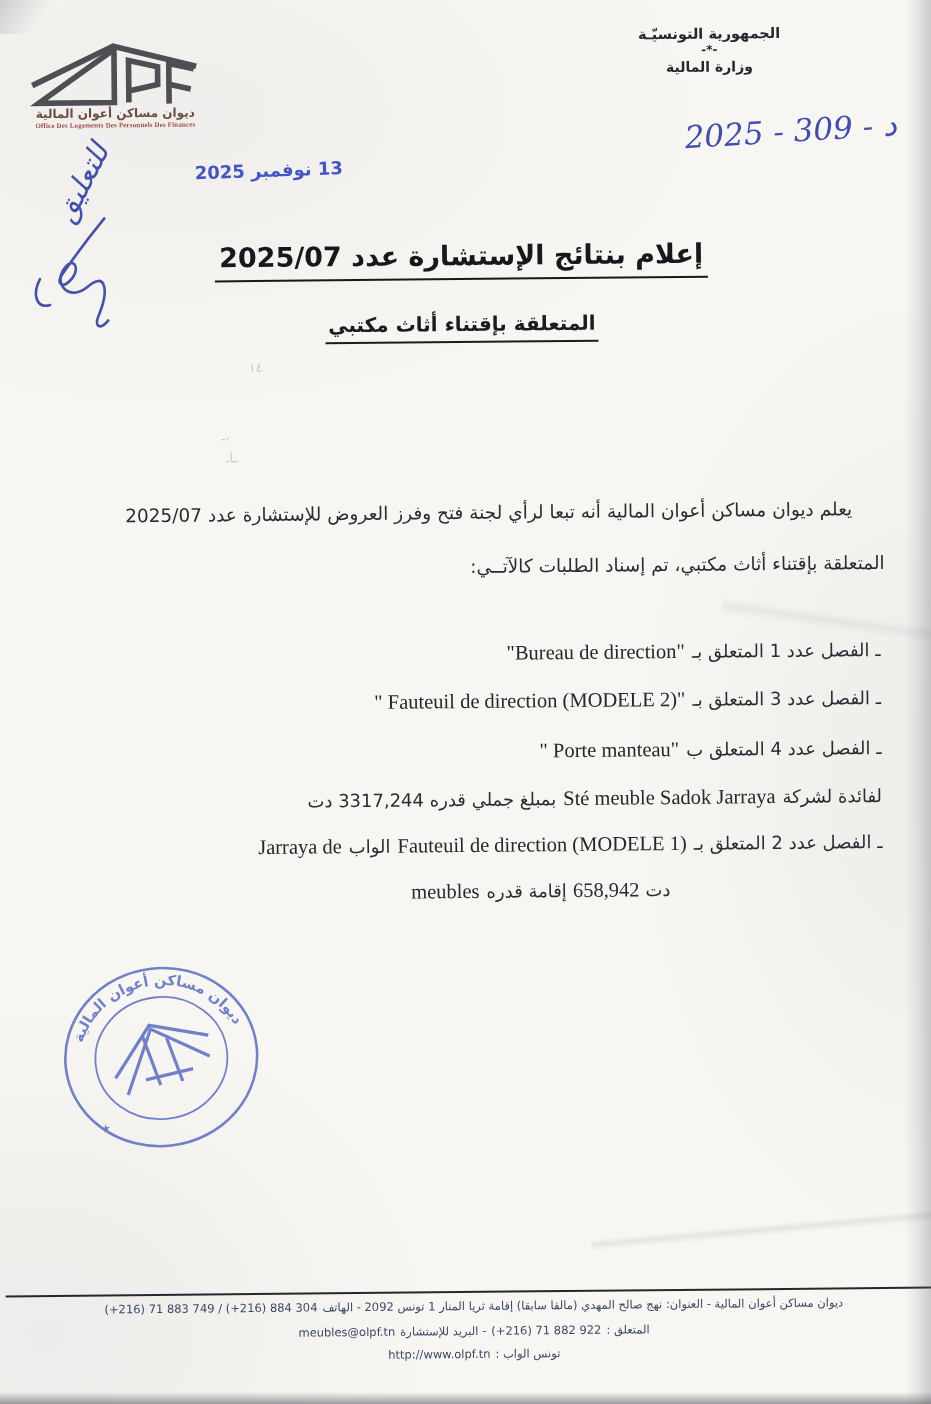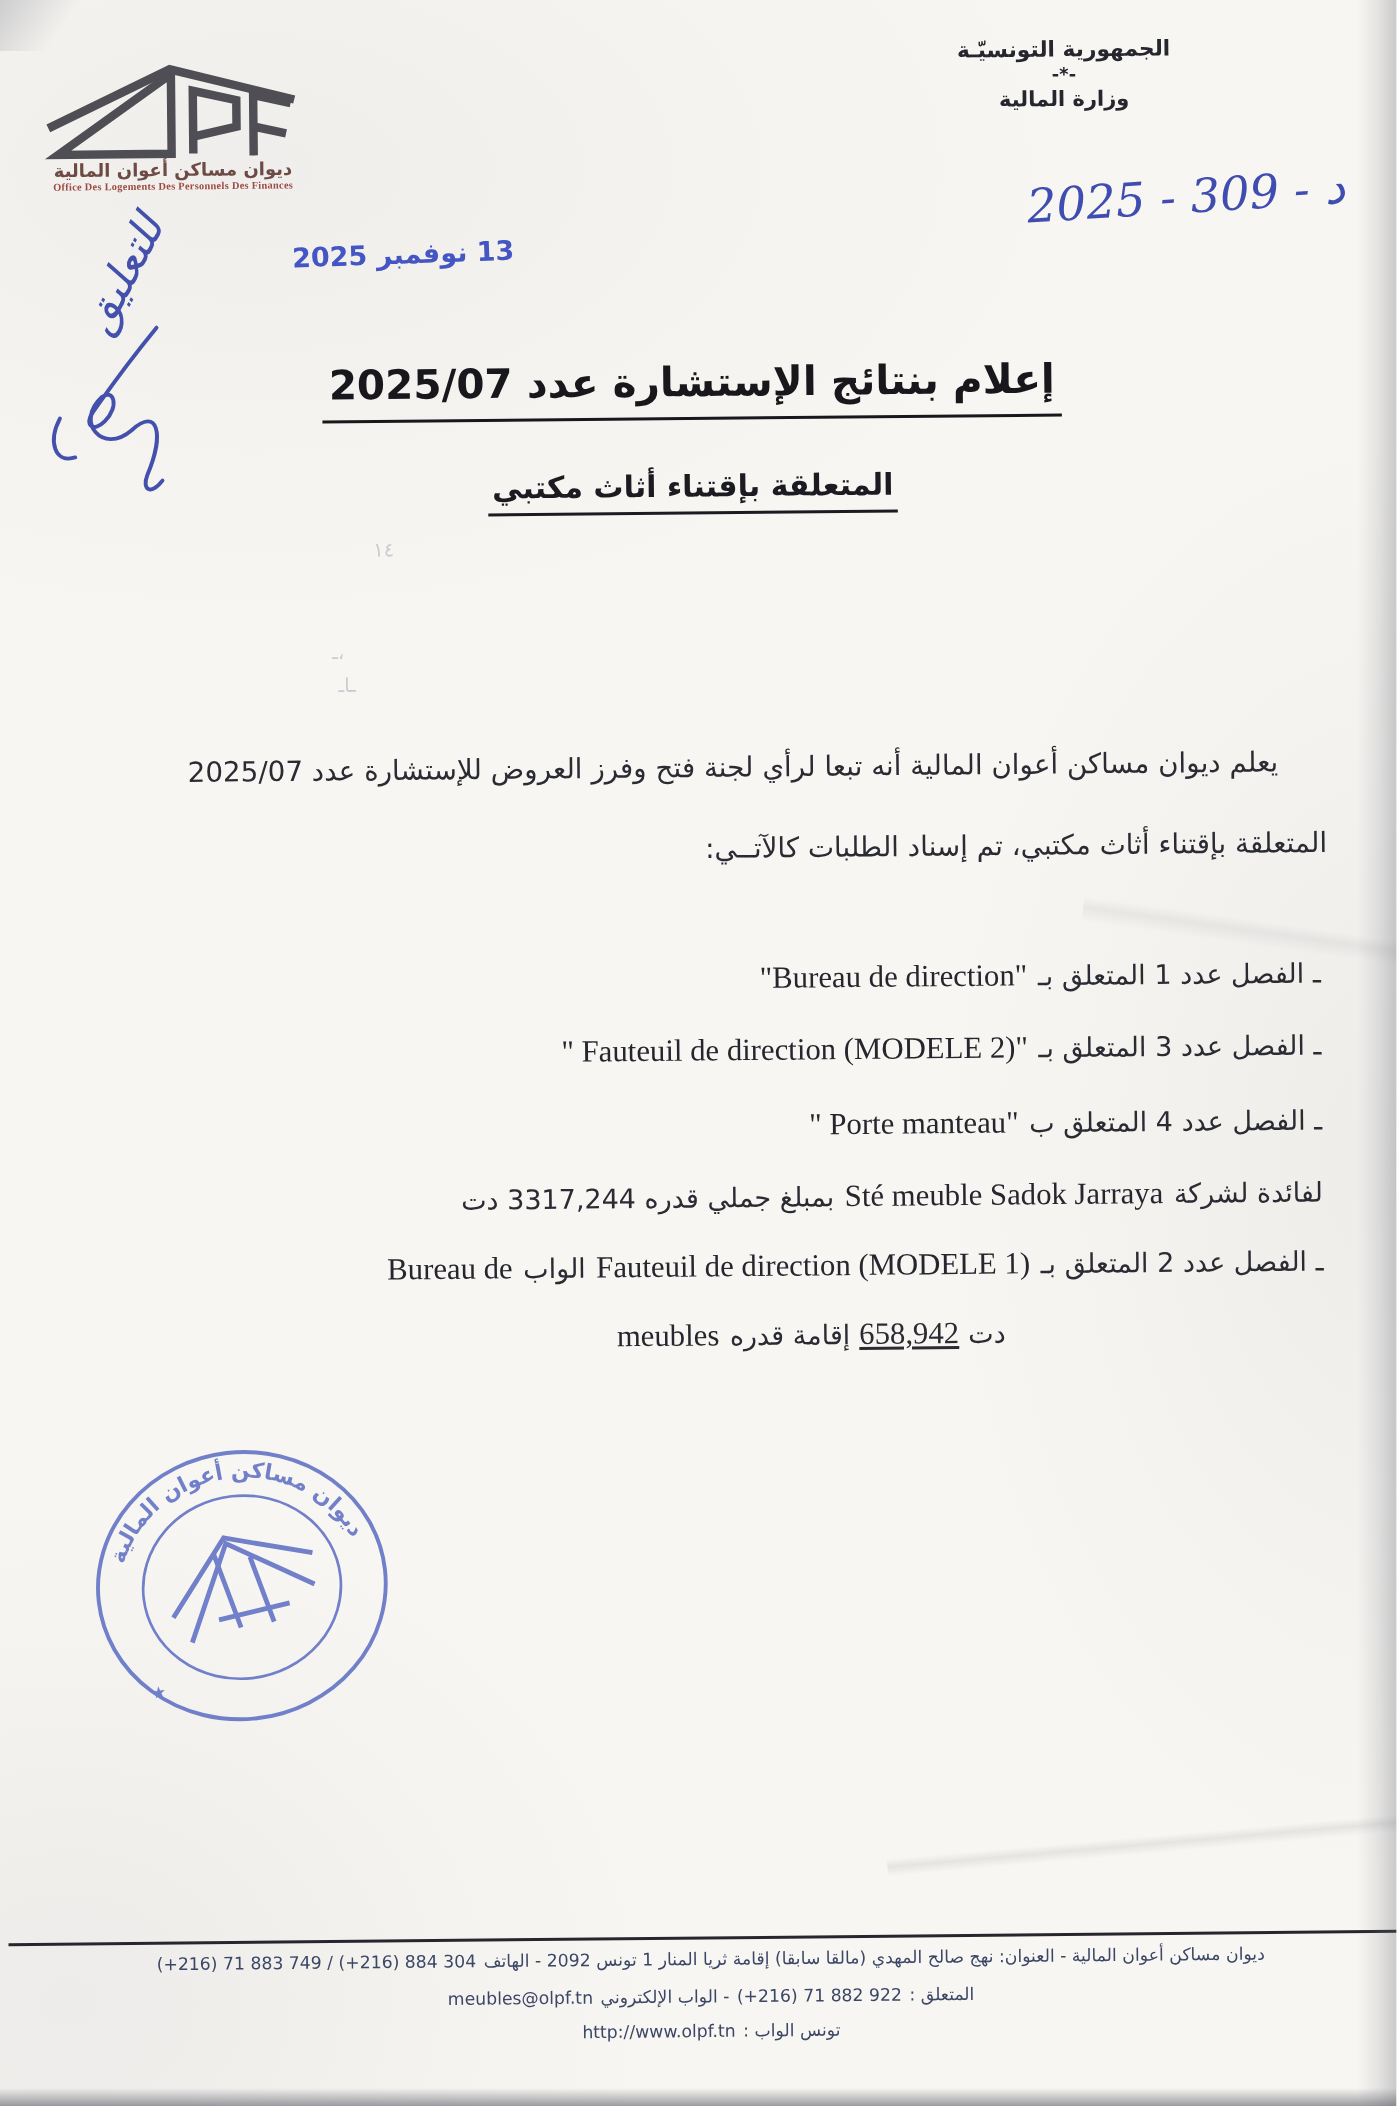--- a/index.html
+++ b/index.html
@@ -52,21 +52,21 @@
   
   .para{left:40px;right:45px;direction:rtl;text-align:right;color:#2b2b34;
     font-size:18.5px;white-space:nowrap;}
   .para-indent{padding-right:32px;}
 
   .line{left:40px;right:50px;display:flex;direction:rtl;align-items:baseline;
     color:#2b2b34;font-size:18px;white-space:nowrap;}
   .line .ar{direction:rtl;unicode-bidi:isolate;}
   .line .latin{direction:ltr;unicode-bidi:isolate;
     font-family:"Liberation Serif",serif;font-size:20.5px;color:#26262e;margin:0 7px;}
-  .line .num{font-family:"Liberation Serif",serif;font-size:20.5px;margin:0 6px;text-decoration:underline;}
+  .line .num{font-family:"Liberation Serif",serif;font-size:20.5px;margin:0 6px;}
   .award2{direction:ltr;justify-content:center;padding-left:150px;}
 
   
   .stamp{left:52px;top:958px;opacity:.85;transform:rotate(-6deg);}
 
   
   .footer-rule{left:0;right:0;top:1291px;border-top:2.5px solid #26262e;}
   .fline{left:10px;right:10px;display:flex;direction:rtl;justify-content:center;
     align-items:baseline;color:#3c4766;font-size:11.5px;white-space:nowrap;}
   .fline .ltr{direction:ltr;unicode-bidi:isolate;margin:0 5px;}
@@ -152,21 +152,21 @@
     <div class="abs line" style="top:788px;">
       <span class="ar">لفائدة  لشركة</span>
       <span class="latin">Sté meuble Sadok Jarraya</span>
       <span class="ar">بمبلغ جملي قدره 3317,244 دت</span>
     </div>
 
     <div class="abs line" style="top:834px;">
       <span class="ar">ـ الفصل عدد 2  المتعلق بـ</span>
       <span class="latin">Fauteuil de direction (MODELE 1)</span>
       <span class="ar">الواب</span>
-      <span class="latin">Bureau de</span>
+      <span class="latin">Jarraya de</span>
     </div>
 
     <div class="abs line award2" style="top:880px;">
       <span class="latin">meubles</span>
       <span class="ar">إقامة قدره</span>
       <span class="num">658,942</span>
       <span class="ar">دت</span>
     </div>
 
     <svg class="abs stamp" width="215" height="195" viewBox="0 0 215 195">
@@ -187,21 +187,21 @@
     </svg>
 
     <div class="abs footer-rule"></div>
     <div class="abs fline" style="top:1299px;">
       <span class="ar">ديوان مساكن أعوان المالية   -   العنوان: نهج صالح المهدي (مالقا سابقا) إقامة ثريا المنار 1 تونس 2092   -   الهاتف</span>
       <span class="ltr">(+216) 71 883 749 / (+216) 884 304</span>
     </div>
     <div class="abs fline" style="top:1324px;">
       <span class="ar">المتعلق :</span>
       <span class="ltr">(+216) 71 882 922</span>
-      <span class="ar">-   الواب الإلكتروني</span>
+      <span class="ar">-   البريد للإستشارة</span>
       <span class="ltr">meubles@olpf.tn</span>
     </div>
     <div class="abs fline" style="top:1347px;">
       <span class="ar">تونس الواب :</span>
       <span class="ltr">http://www.olpf.tn</span>
     </div>
 
   </div>
 
   <div class="corner-tl"></div>

